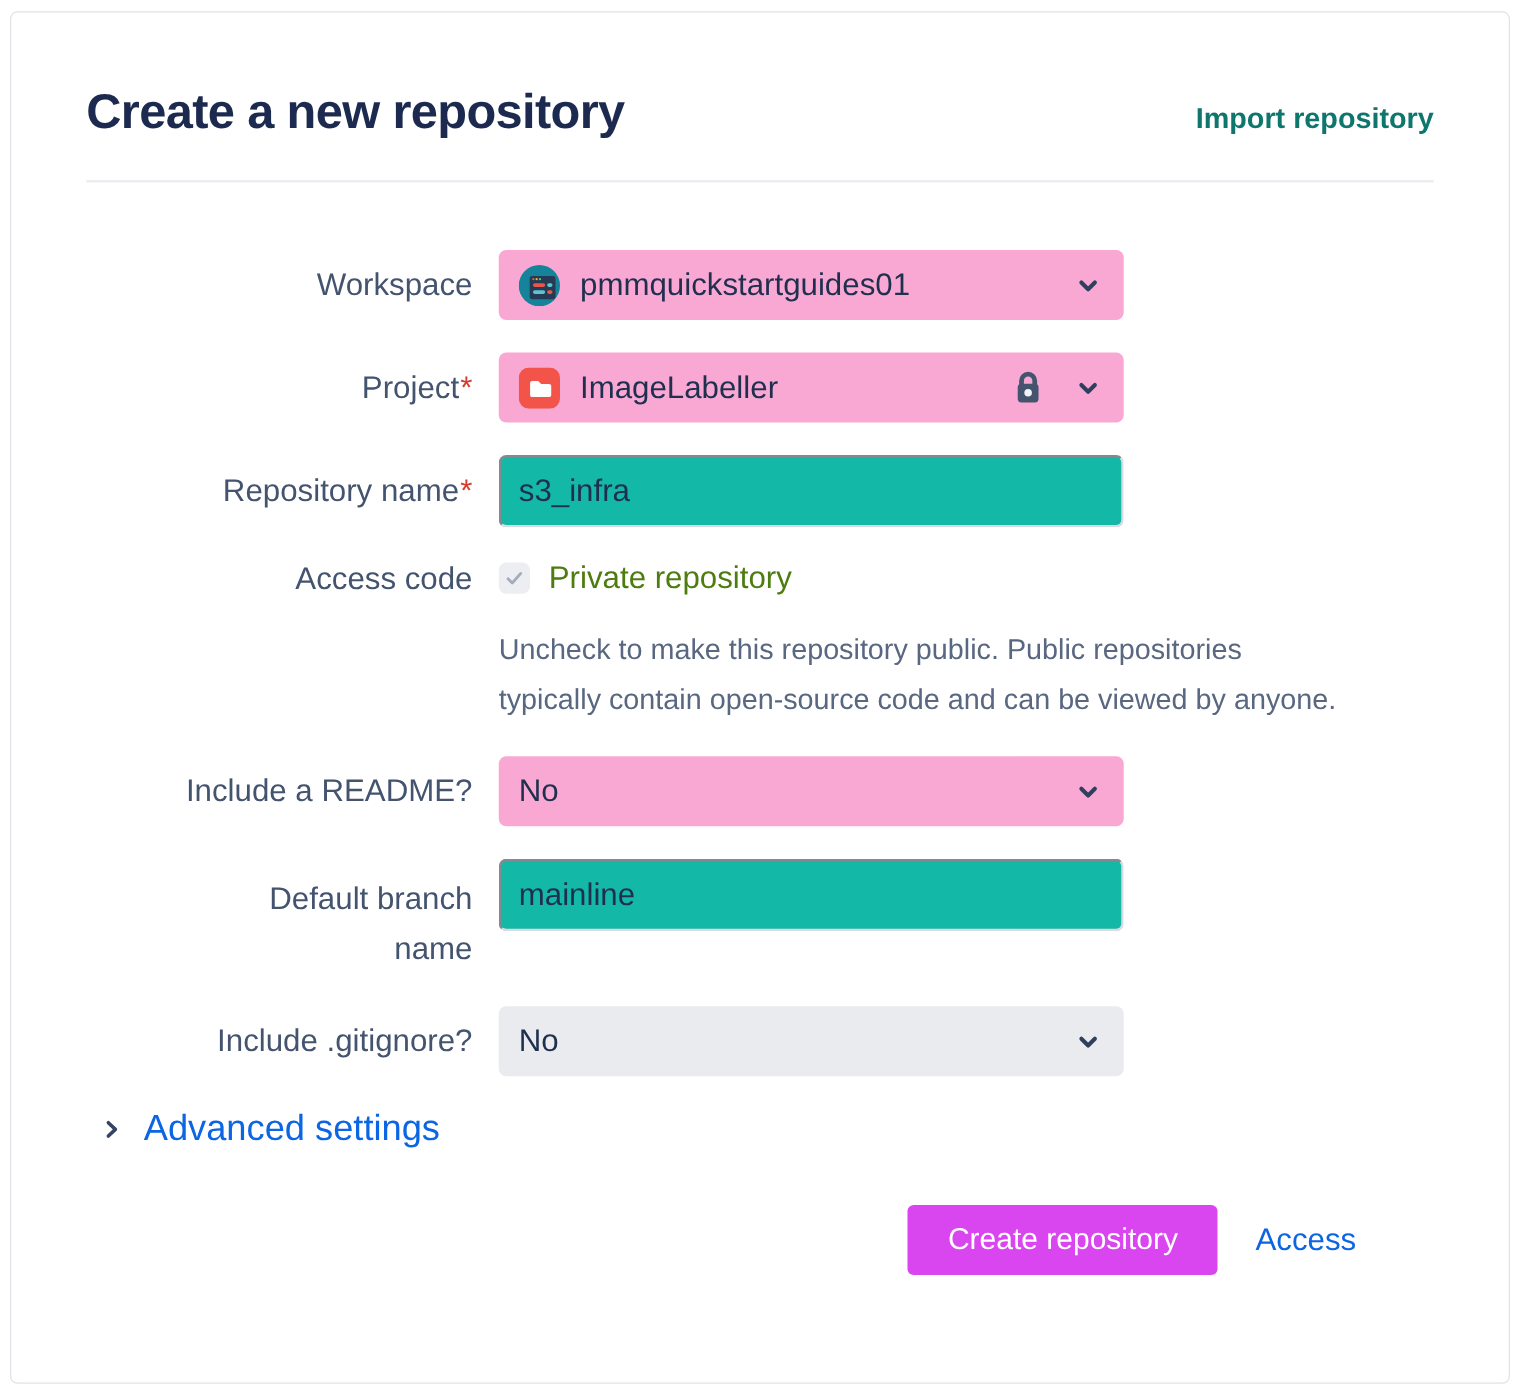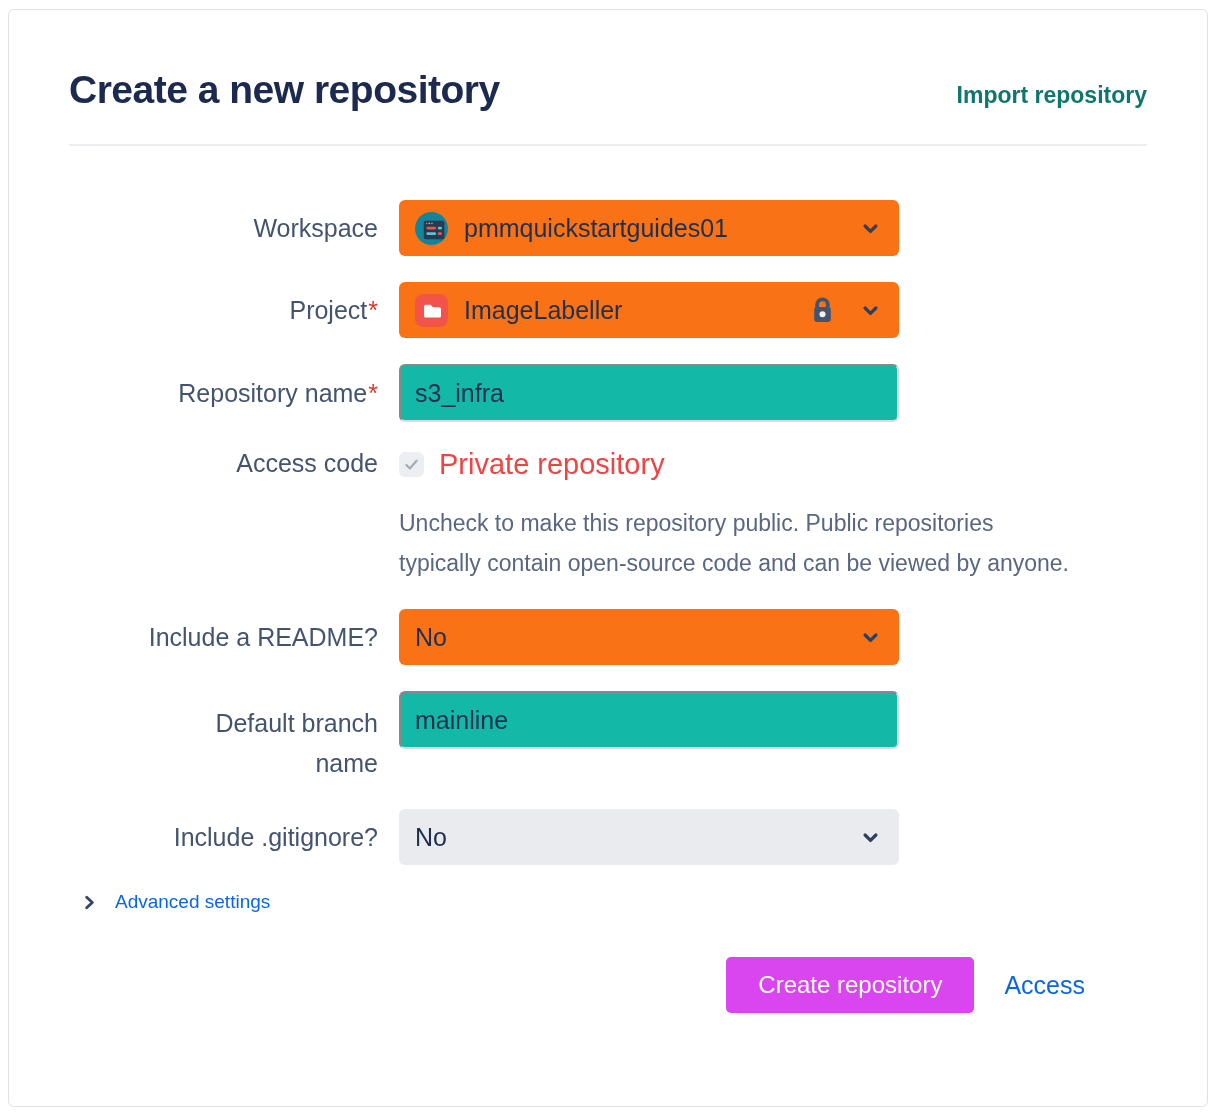--- a/index.html
+++ b/index.html
@@ -25,21 +25,21 @@
   .row-label {
     width: 309px; flex: 0 0 309px; text-align: right; margin-right: 21px;
     font-size: 25px; color: #44546F; line-height: 30px;
   }
   .req { color: #D83A2B; margin-left: 1px; }
   .label-wrap-narrow { display: inline-block; max-width: 215px; line-height: 40px; }
 
   .control { width: 500px; }
 
   .select-box {
-    width: 500px; height: 56px; background: #f97316; border-radius: 6px;
+    width: 500px; height: 56px; background: #f9a8d4; border-radius: 6px;
     display: flex; align-items: center; padding: 0 16px; cursor: pointer;
   }
   .select-box.darker { background: #E9EBEE; }
   .select-value { font-size: 25px; color: #1F2F4E; margin-left: 16px; }
   .select-value.no-icon { margin-left: 0; }
   .spacer { flex: 1; }
   .chevron { flex: 0 0 auto; display: flex; align-items: center; }
   .lock-wrap { display: flex; align-items: center; margin-right: 22px; }
 
   .text-input {
@@ -47,28 +47,28 @@
     border: 2px solid #D8DBе1; border-color: #D8DBE1; border-radius: 6px;
     font-family: "Liberation Sans", sans-serif; font-size: 25px; color: #1F2F4E;
     padding: 0 14px; outline: none;
   }
 
   .checkbox-line { display: flex; align-items: center; }
   .checkbox {
     width: 25px; height: 25px; border-radius: 6px; background: #EDEEF1;
     display: flex; align-items: center; justify-content: center; flex: 0 0 auto;
   }
-  .checkbox-label { font-size: 29px; color: #ef4444; margin-left: 15px; }
+  .checkbox-label { font-size: 25px; color: #4d7c0f; margin-left: 15px; }
   .help-text {
     margin-top: 22px; width: 674px; font-size: 23px; color: #596780; line-height: 40px;
   }
   .access-label { padding-top: 0; }
 
   .advanced-row { display: flex; align-items: center; margin: 26px 0 0 12px; cursor: pointer; }
-  .advanced-label { font-size: 19px; font-weight: 500; color: #0C66E4; margin-left: 17px; }
+  .advanced-label { font-size: 29px; font-weight: 500; color: #0C66E4; margin-left: 17px; }
 
   .actions-row {
     display: flex; align-items: center; justify-content: flex-end;
     margin-top: 44px; padding-right: 54px;
   }
   .btn-primary {
     height: 56px; padding: 0 32px; background: #d946ef; color: #fff;
     border: none; border-radius: 5px; font-family: "Liberation Sans", sans-serif;
     font-size: 24px; font-weight: 500; cursor: pointer;
   }

